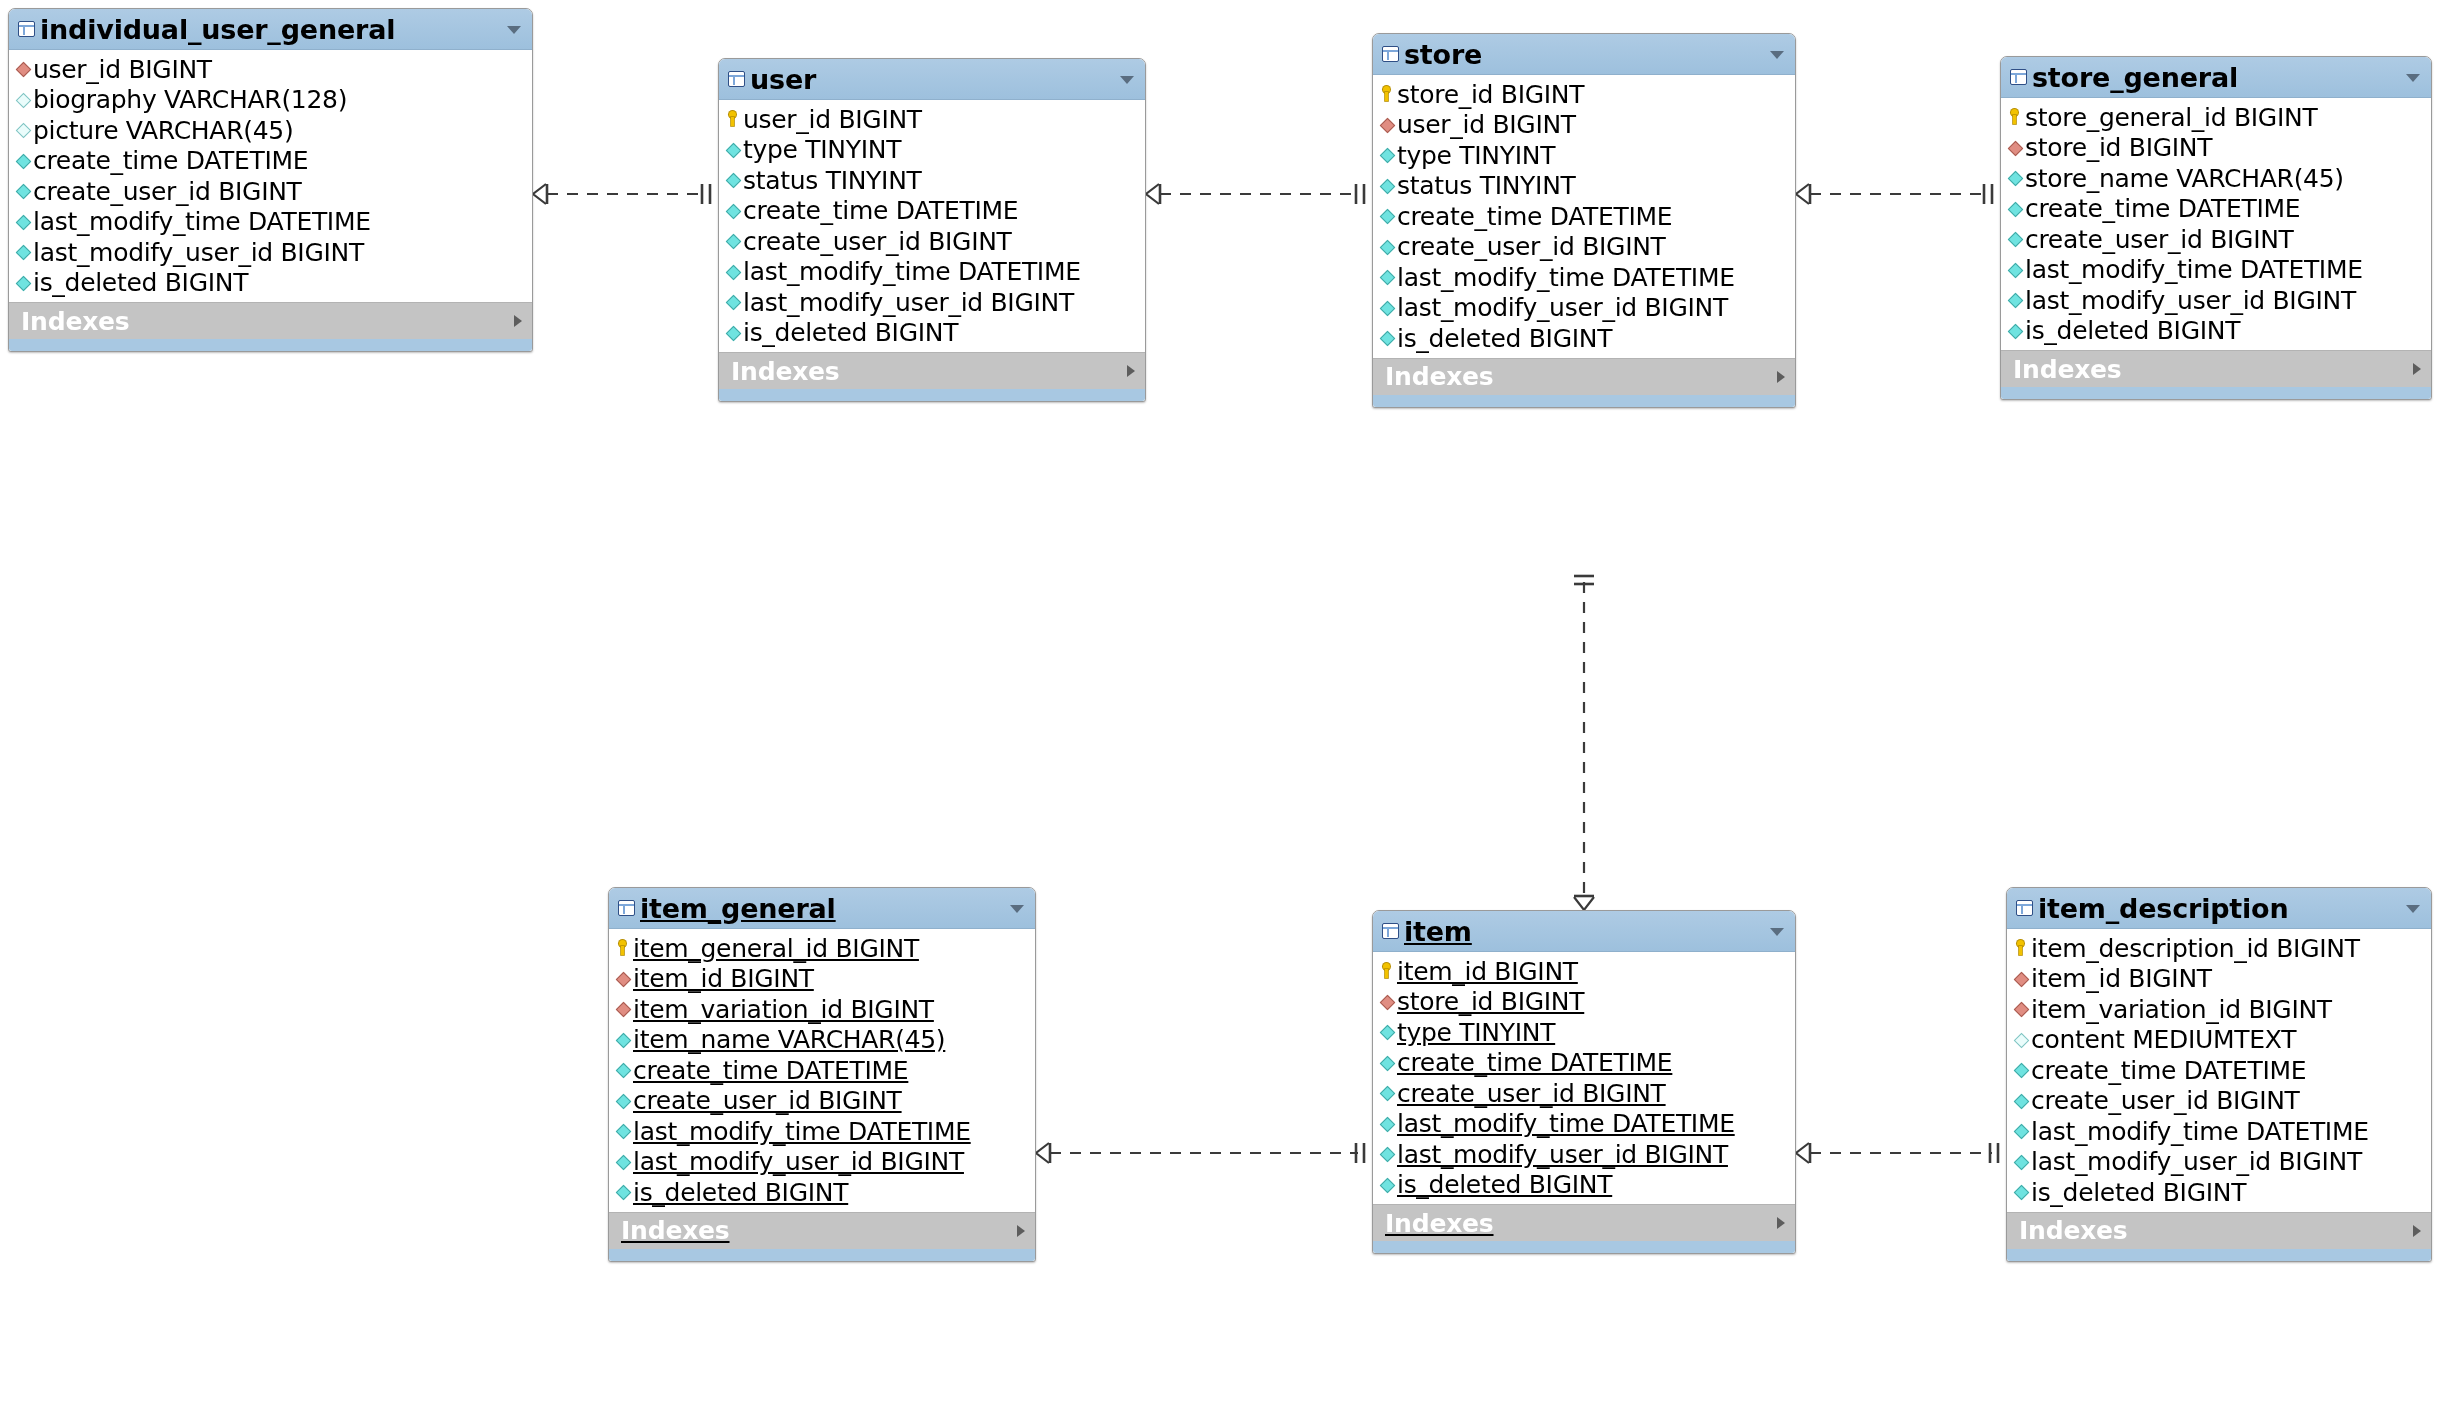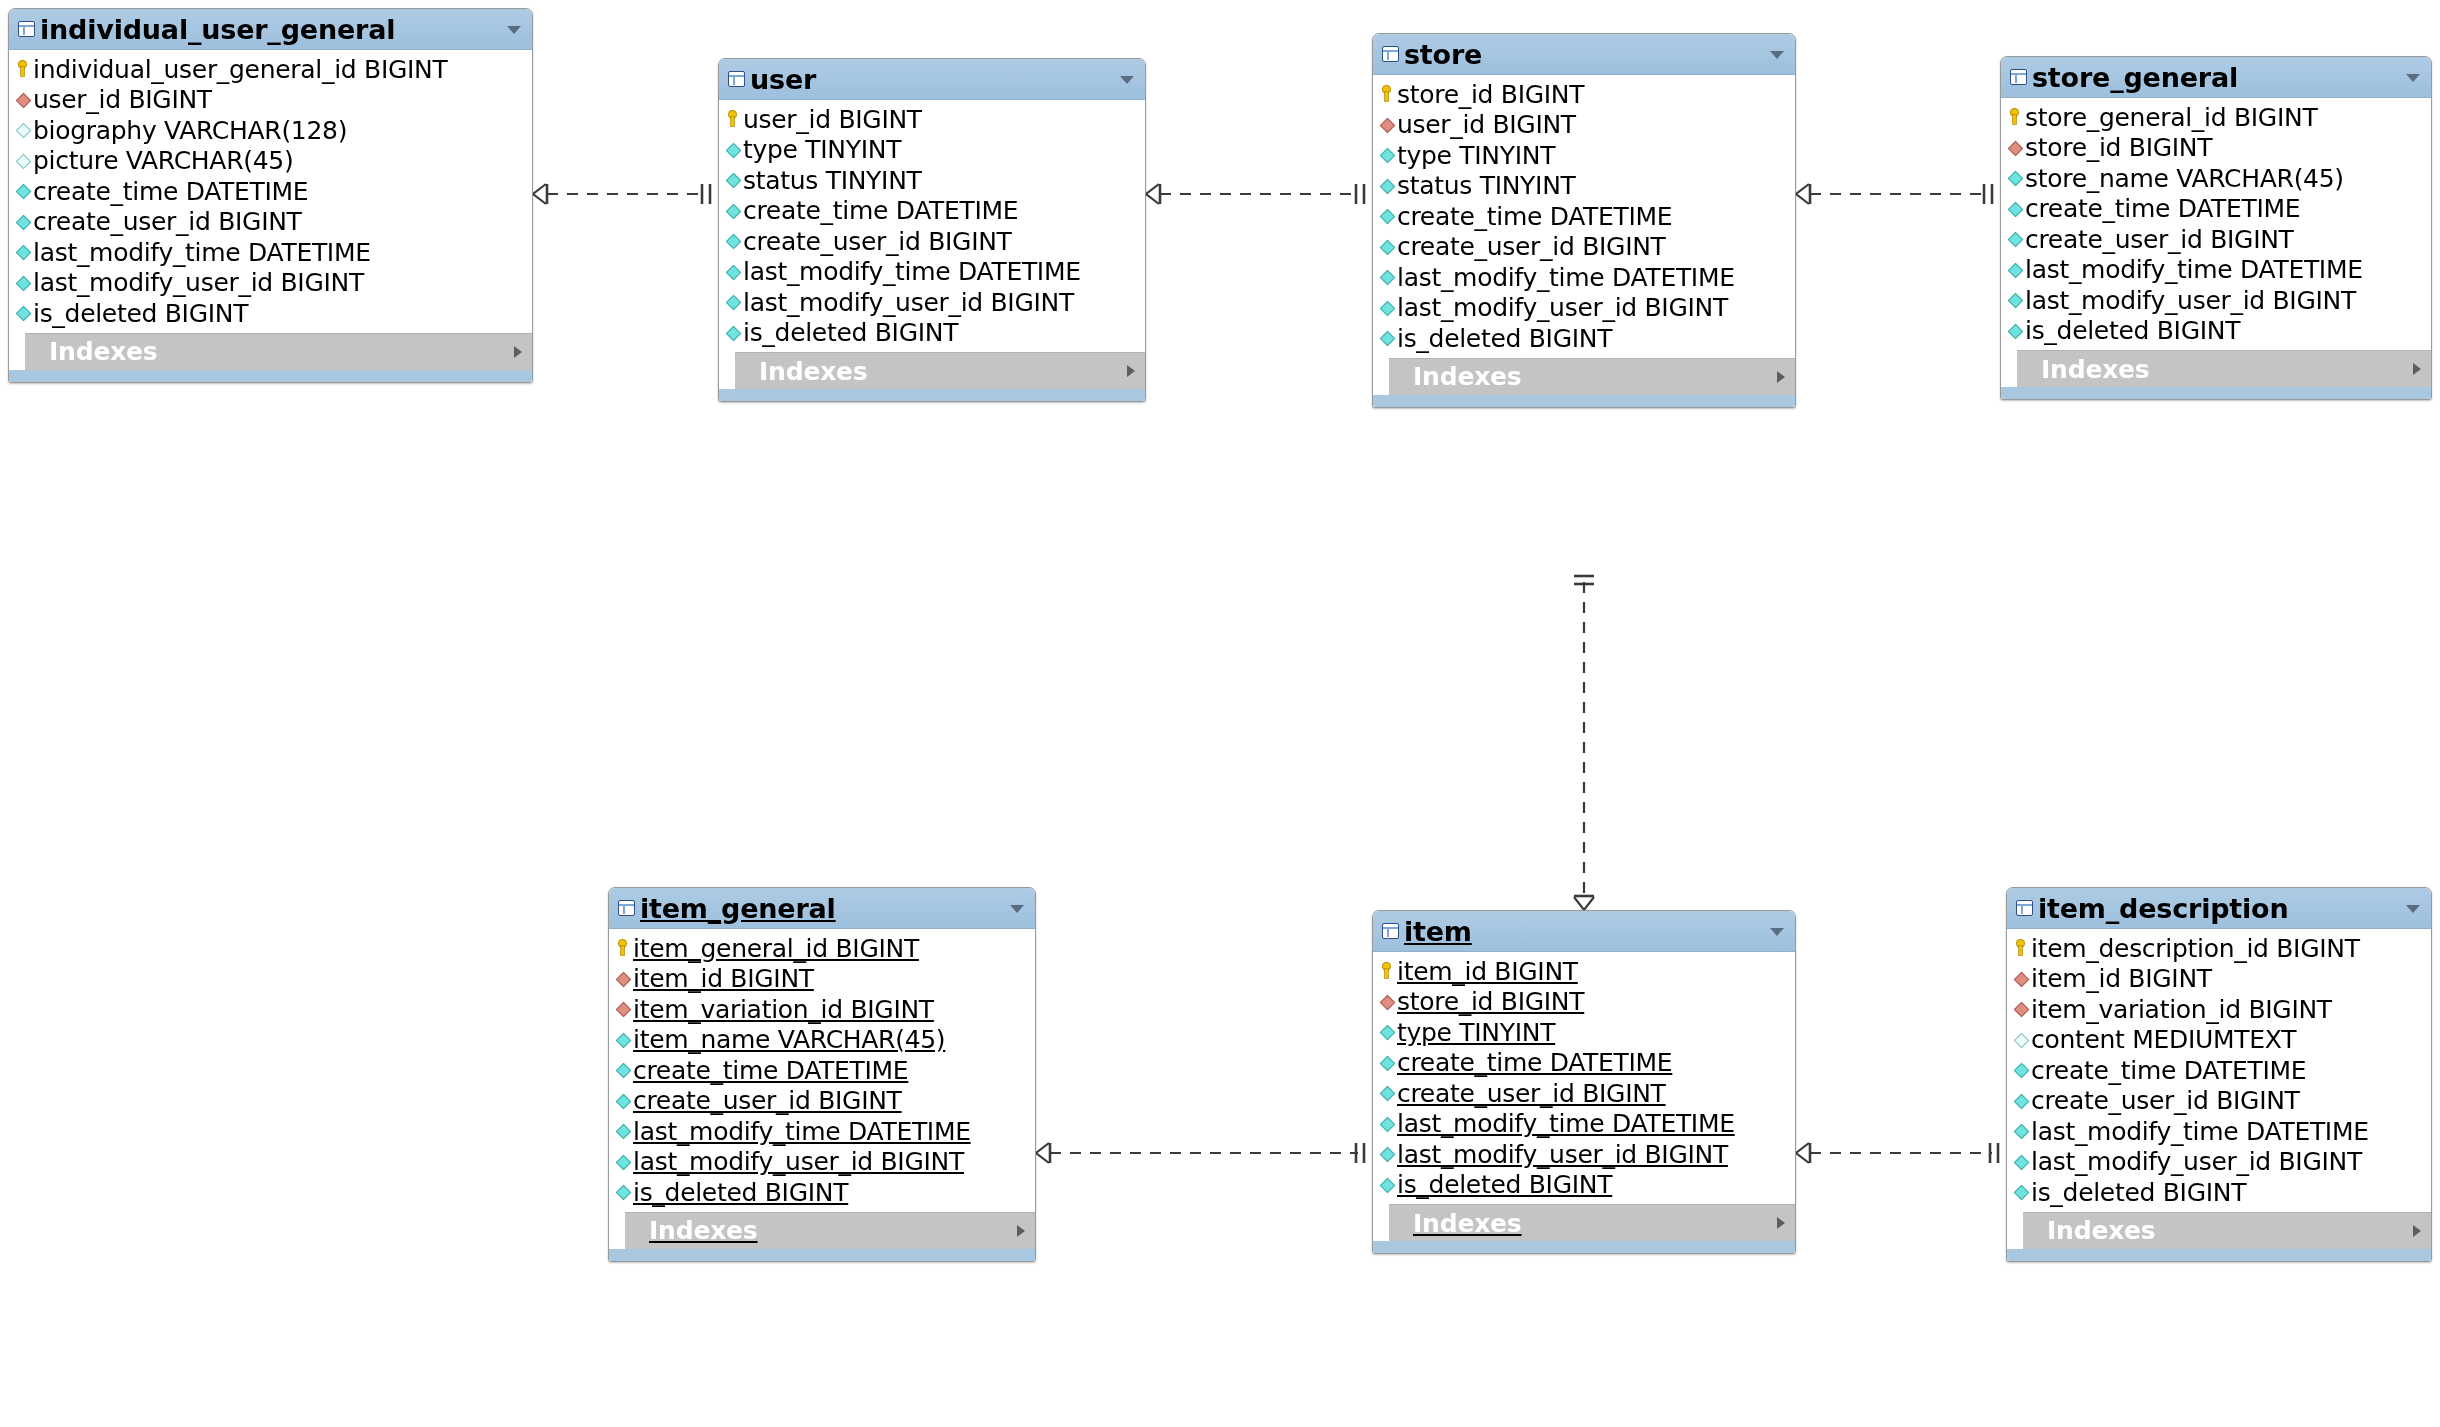--- a/index.html
+++ b/index.html
@@ -86,23 +86,22 @@
   }
   .g-nl:before{  
     content:"";position:absolute;left:3px;top:6px;
     width:9px;height:9px;background:#eafcfb;
     border:1px solid #7fc4c2;transform:rotate(45deg);
   }
 
   .tbl-ft{
     height:36px;background:#c4c4c4;
     display:flex;align-items:center;position:relative;
-    padding-left:24px;
+    padding-left:12px;
     border-top:1px solid #b3b3b3;
-    margin-left:16px;
   }
   .tbl-ft span{
     font-size:25px;font-weight:bold;color:#ffffff;
     line-height:1;letter-spacing:-.2px;
   }
   .ft-caret{
     position:absolute;right:10px;top:50%;margin-top:-6px;
     width:0;height:0;
     border-top:6px solid transparent;
     border-bottom:6px solid transparent;
@@ -162,24 +161,20 @@
       </g>
     </svg>
 <div class="tbl" style="left: 8px; top: 8px; width: 525px;">
       <div class="tbl-hd">
         <span class="tbl-ico"></span>
         <span class="tbl-name">individual_user_general</span>
         <span class="hd-caret"></span>
       </div>
       <div class="cols">
         <div class="col">
-          <span class="g g-pk"></span>
-          <span class="col-txt">individual_user_general_id BIGINT</span>
-        </div>
-        <div class="col">
           <span class="g g-fk"></span>
           <span class="col-txt">user_id BIGINT</span>
         </div>
         <div class="col">
           <span class="g g-nl"></span>
           <span class="col-txt">biography VARCHAR(128)</span>
         </div>
         <div class="col">
           <span class="g g-nl"></span>
           <span class="col-txt">picture VARCHAR(45)</span>

